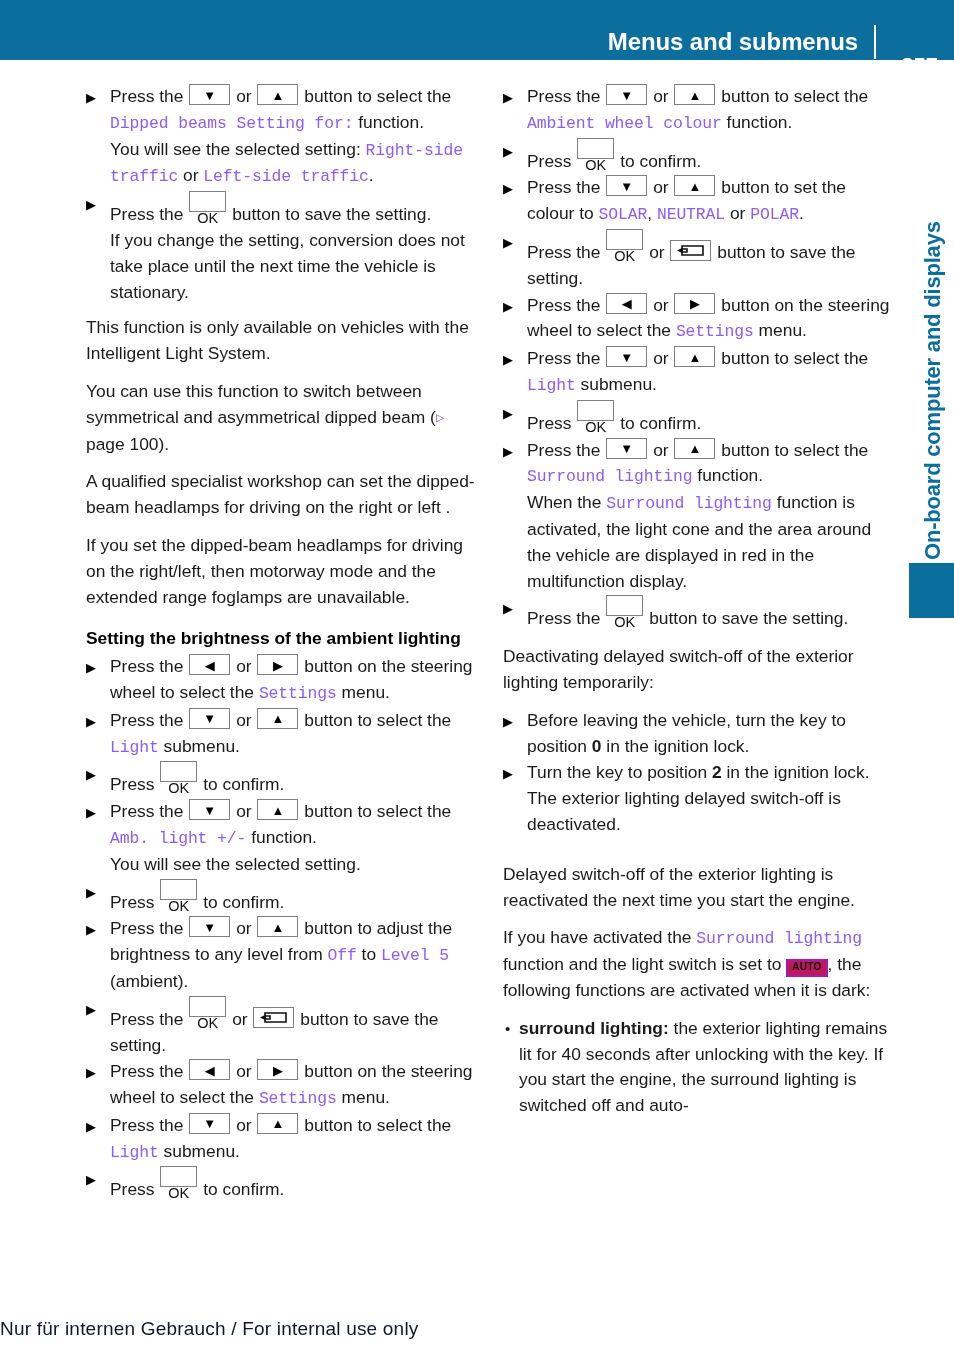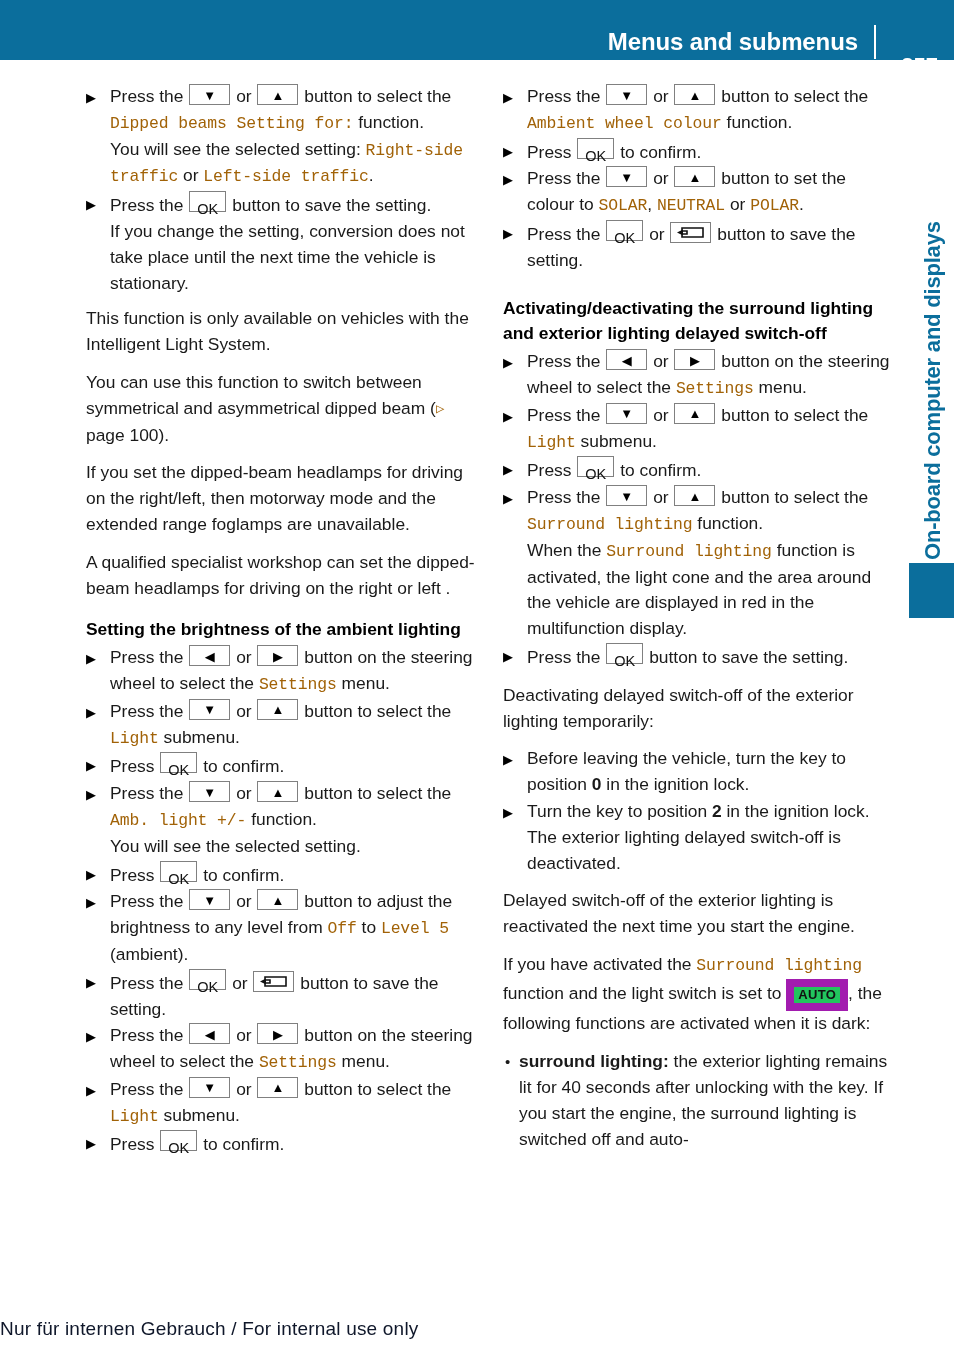--- a/index.html
+++ b/index.html
@@ -140,21 +140,21 @@
   .bullet-marker {
     position: absolute;
     left: 2px;
     top: 0;
     font-size: 15px;
     line-height: 25.8px;
   }
 
   .mono {
     font-family: "Liberation Mono", "DejaVu Sans Mono", monospace;
-    color: #a16207;
+    color: #8b5cf6;
     font-size: 16.4px;
     letter-spacing: -0.1px;
   }
   .b { font-weight: bold; }
 
   
   .key {
     display: inline-block;
     border: 1.5px solid #808080;
     background: #ffffff;
@@ -175,34 +175,34 @@
     font-size: 13px;
     color: #000;
     line-height: 1;
   }
   .key-ok {
     width: 37px;
     height: 21px;
     font-size: 14.5px;
     font-weight: normal;
     color: #111;
-    padding-top: 10px;
+    padding-top: 19px;
   }
   .key-back {
     width: 41px;
     height: 21px;
   }
   .key-back svg { position: absolute; left: 5px; top: 4px; }
 
   .auto-badge {
     display: inline-block;
-    border: 8px solid #a21caf;
-    background: #22c55e;
+    border: 2px solid #a21caf;
+    background: #be185d;
     color: #111;
-    font-size: 13px;
+    font-size: 10px;
     font-weight: bold;
     letter-spacing: 0.3px;
     padding: 1px 4px 2px 4px;
     vertical-align: 0px;
     line-height: 1.05;
   }
 
   .pageref-arrow {
     font-size: 14px;
     vertical-align: 1px;
@@ -248,23 +248,23 @@
     <div class="step">
       <span class="step-marker">▶</span>
       <span>Press the </span><span class="key key-ok">OK</span><span> button to save the setting.</span><br>
       <span>If you change the setting, conversion does not take place until the next time the vehicle is stationary.</span>
     </div>
 
     <p class="para" style="margin-top:10px">This function is only available on vehicles with the Intelligent Light System.</p>
 
     <p class="para"><span>You can use this function to switch between symmetrical and asymmetrical dipped beam (</span><span class="pageref-arrow mono">▷</span><span> page 100).</span></p>
 
+    <p class="para">A qualified specialist workshop can set the dipped-beam headlamps for driving on the right or left .</p>
+
     <p class="para">If you set the dipped-beam headlamps for driving on the right/left, then motorway mode and the extended range foglamps are unavailable.</p>
-
-    <p class="para">A qualified specialist workshop can set the dipped-beam headlamps for driving on the right or left .</p>
 
     <h3 class="heading">Setting the brightness of the ambient lighting</h3>
 
     <div class="step">
       <span class="step-marker">▶</span>
       <span>Press the </span><span class="key key-arrow"><span class="glyph">◀</span></span><span> or </span><span class="key key-arrow"><span class="glyph">▶</span></span><span> button on the steering wheel to select the </span><span class="mono">Settings</span><span> menu.</span>
     </div>
 
     <div class="step">
       <span class="step-marker">▶</span>
@@ -336,21 +336,20 @@
     </div>
 
     <div class="step">
       <span class="step-marker">▶</span>
       <span>Press the </span><span class="key key-ok">OK</span><span> or </span><span class="key key-back"><svg width="28" height="12" viewBox="0 0 28 12">
             <path d="M27 1 L27 10 L6 10 L6 7 L11 7 L11 4 L6 4 L6 1 Z" fill="none" stroke="#111" stroke-width="1.6"></path>
             <path d="M7 2.5 L1 5.5 L7 8.5 Z" fill="#111"></path>
           </svg></span><span> button to save the setting.</span>
     </div>
 
-    <h3 class="heading" style="margin-top:22px">Activating/deactivating the surround lighting and exterior lighting delayed switch-off</h3>
 
     <div class="step">
       <span class="step-marker">▶</span>
       <span>Press the </span><span class="key key-arrow"><span class="glyph">◀</span></span><span> or </span><span class="key key-arrow"><span class="glyph">▶</span></span><span> button on the steering wheel to select the </span><span class="mono">Settings</span><span> menu.</span>
     </div>
 
     <div class="step">
       <span class="step-marker">▶</span>
       <span>Press the </span><span class="key key-arrow"><span class="glyph">▼</span></span><span> or </span><span class="key key-arrow"><span class="glyph">▲</span></span><span> button to select the </span><span class="mono">Light</span><span> submenu.</span>
     </div>
@@ -377,21 +376,21 @@
       <span class="step-marker">▶</span>
       <span>Before leaving the vehicle, turn the key to position </span><span class="b">0</span><span> in the ignition lock.</span>
     </div>
 
     <div class="step">
       <span class="step-marker">▶</span>
       <span>Turn the key to position </span><span class="b">2</span><span> in the ignition lock.</span><br>
       <span>The exterior lighting delayed switch-off is deactivated.</span>
     </div>
 
-    <p class="para" style="margin-top:12px">Delayed switch-off of the exterior lighting is reactivated the next time you start the engine.</p>
+    <p class="para" style="margin-top:24px">Delayed switch-off of the exterior lighting is reactivated the next time you start the engine.</p>
 
     <p class="para"><span>If you have activated the </span><span class="mono">Surround lighting</span><span> function and the light switch is set to </span><span class="auto-badge">AUTO</span><span>, the following functions are activated when it is dark:</span></p>
 
     <div class="bullet">
       <span class="bullet-marker">•</span>
       <span class="b">surround lighting:</span><span> the exterior lighting remains lit for 40 seconds after unlocking with the key. If you start the engine, the surround lighting is switched off and auto-</span>
     </div>
 
   </div>
 </div>

